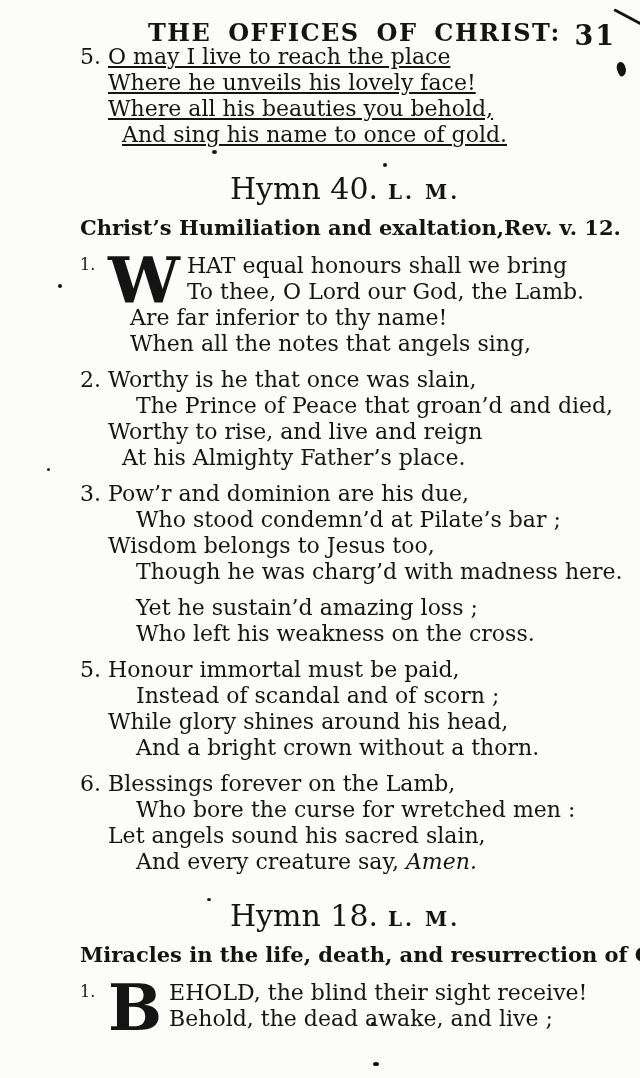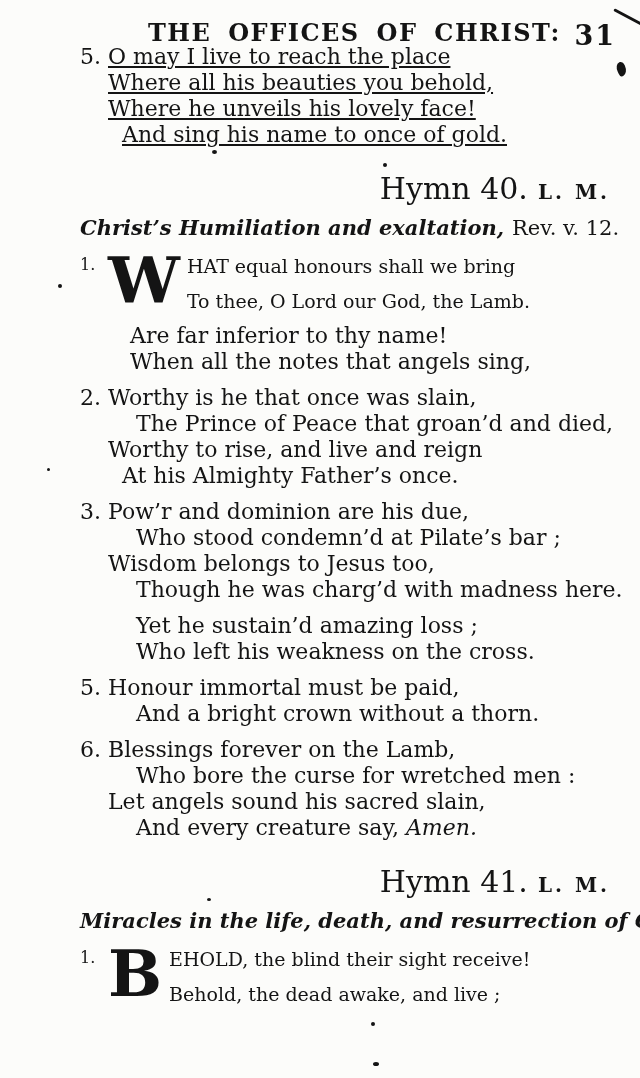--- a/index.html
+++ b/index.html
@@ -37,42 +37,42 @@
   }
   .line.numbered{padding-left:0;}
   .vnum{display:inline-block;width:28px;}
   .ind{margin-left:28px;}
   .ind-sm{margin-left:14px;}
   .pull{margin-left:-6px;}
   .verse{margin:0 0 10px 0;}
   .verse.first{margin-top:0;text-decoration:underline;}
   
   .hymn-head{
-    margin:24px 0 6px 0;text-align:right;
+    margin:24px 0 6px 0;text-align:center;
     font-size:30px;line-height:34px;white-space:nowrap;
   }
   .hymn-head .meter{
     font-size:20px;font-weight:bold;letter-spacing:3px;margin-left:10px;
   }
   .hymn-subtitle{
     margin:0 0 12px 0;text-align:center;
     font-size:21px;line-height:25px;white-space:nowrap;
   }
-  .hymn-subtitle .it{font-style:italic;font-weight:600;}
-  .hymn-subtitle .rom{font-style:normal;margin-left:8px;}
+  .hymn-subtitle .it{font-weight:600;}
+  .hymn-subtitle .rom{font-style:normal;font-weight:bold;}
   
   .dropverse{position:relative;padding-left:28px;}
   .dropverse .vnum{position:absolute;left:0;top:2px;width:auto;}
   .dropcap{
     float:left;
     font-size:64px;line-height:46px;
     font-weight:bold;
     padding-top:5px;margin-right:7px;
   }
-  .dline{margin:9px;font-size:19px;line-height:26px;white-space:nowrap;}
+  .dline{margin:0;font-size:22px;line-height:26px;white-space:nowrap;}
   .dline.ind{margin-left:10px;}
   .dropverse::after{content:"";display:block;clear:both;}
   .italic{font-style:italic;}
   
   .speck{position:absolute;background:var(--ink);border-radius:50%;}
   .corner-stroke{
     position:absolute;right:-6px;top:2px;width:34px;height:3px;
     background:var(--ink);transform:rotate(28deg);border-radius:2px;
   }
   .corner-hook{
@@ -90,22 +90,22 @@
     <div class="head-title">THE OFFICES OF CHRIST:</div>
     <div class="head-pagenum">31</div>
     <div class="corner-stroke"></div>
     <div class="corner-hook"></div>
   </div>
 
   <div class="column">
 
     <div class="verse first">
       <p class="line numbered"><span class="vnum">5.</span><span>O may I live to reach the place</span></p>
+      <p class="line">Where he unveils his lovely face!</p>
       <p class="line">Where all his beauties you behold,</p>
-      <p class="line">Where he unveils his lovely face!</p>
       <p class="line ind-sm">And sing his name to once of gold.</p>
     </div>
 
     <div class="hymn-head">
       <span>Hymn 40.</span><span class="meter">L. M.</span>
     </div>
     <div class="hymn-subtitle">
       <span class="it">Christ’s Humiliation and exaltation,</span><span class="rom">Rev. v. 12.</span>
     </div>
 
@@ -117,49 +117,51 @@
         <p class="dline ind">To thee, O Lord our God, the Lamb.</p>
       </div>
       <p class="line pull">Are far inferior to thy name!</p>
       <p class="line pull">When all the notes that angels sing,</p>
     </div>
 
     <div class="verse">
       <p class="line numbered"><span class="vnum">2.</span><span>Worthy is he that once was slain,</span></p>
       <p class="line ind">The Prince of Peace that groan’d and died,</p>
       <p class="line">Worthy to rise, and live and reign</p>
-      <p class="line ind-sm">At his Almighty Father’s once.</p>
+      <p class="line ind-sm">At his Almighty Father’s place.</p>
     </div>
 
     <div class="verse">
       <p class="line numbered"><span class="vnum">3.</span><span>Pow’r and dominion are his due,</span></p>
       <p class="line ind">Who stood condemn’d at Pilate’s bar ;</p>
       <p class="line">Wisdom belongs to Jesus too,</p>
       <p class="line ind">Though he was charg’d with madness here.</p>
     </div>
 
     <div class="verse">
       <p class="line ind">Yet he sustain’d amazing loss ;</p>
       <p class="line ind">Who left his weakness on the cross.</p>
     </div>
 
     <div class="verse">
       <p class="line numbered"><span class="vnum">5.</span><span>Honour immortal must be paid,</span></p>
+      <p class="line ind">Instead of scandal and of scorn ;</p>
+      <p class="line">While glory shines around his head,</p>
       <p class="line ind">And a bright crown without a thorn.</p>
     </div>
 
     <div class="verse">
       <p class="line numbered"><span class="vnum">6.</span><span>Blessings forever on the Lamb,</span></p>
       <p class="line ind">Who bore the curse for wretched men :</p>
       <p class="line">Let angels sound his sacred slain,</p>
       <p class="line ind"><span>And every creature say, </span><span class="italic">Amen.</span></p>
     </div>
 
     <div class="hymn-head">
-      <span>Hymn 41.</span><span class="meter">L. M.</span>
+      <span>Hymn 18.</span><span class="meter">L. M.</span>
     </div>
     <div class="hymn-subtitle">
       <span class="it">Miracles in the life, death, and resurrection of Christ.</span>
     </div>
 
     <div class="verse dropverse">
       <span class="vnum">1.</span>
       <div class="dropwrap">
         <span class="dropcap">B</span>
         <p class="dline">EHOLD, the blind their sight receive!</p>

